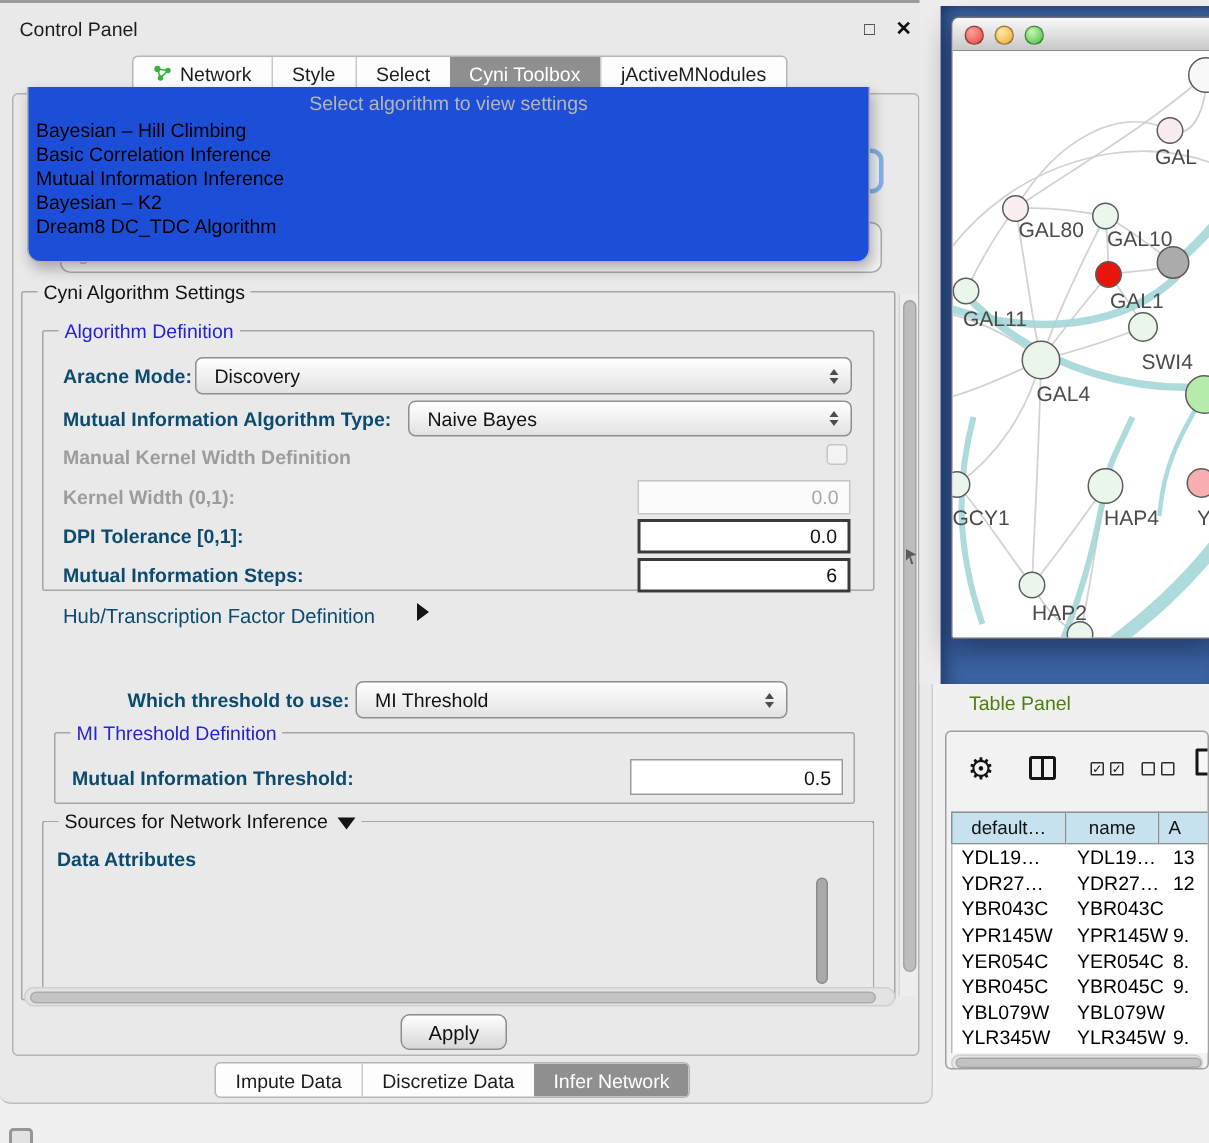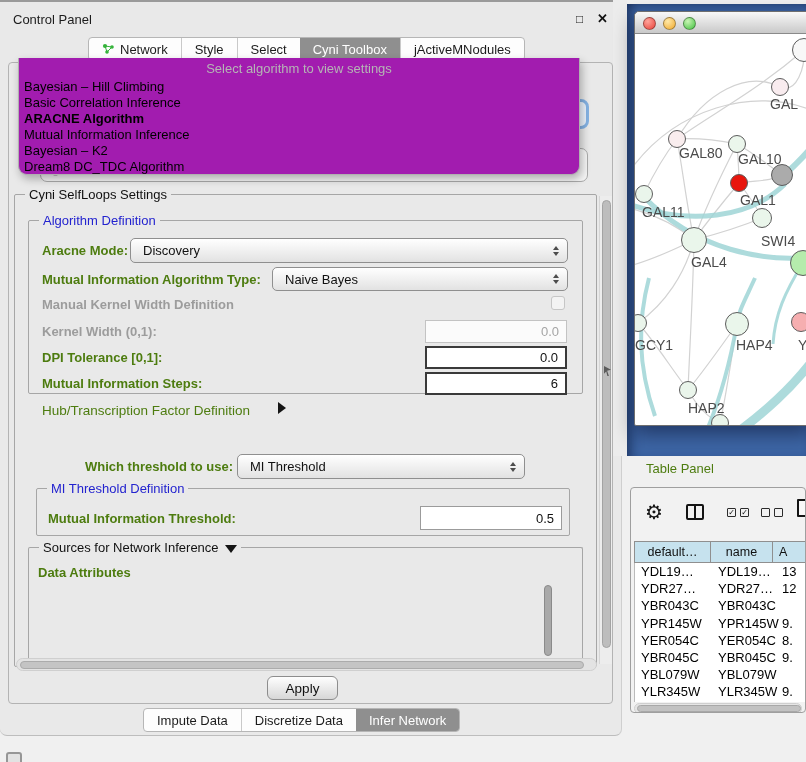--- a/index.html
+++ b/index.html
@@ -24,21 +24,21 @@
               border:1px solid #b6b6b6; border-radius:4px; height:24px;
               font-size:13px; overflow:hidden; }
   .tabstrip .tab { display:flex; align-items:center; gap:5px; padding:0 13px;
                    border-left:1px solid #c9c9c9; color:#1c1c1c; white-space:nowrap; }
   .tabstrip .tab:first-child { border-left:none; }
   .tabstrip .tab.sel { background:#8f8f8f; color:#fff; border-left:none; }
   #top-tabs { left:88px; top:35px; }
   #bottom-tabs { left:143px; top:706px; }
 
   
-  .popup { left:18px; top:56px; width:562px; height:117px; background:#a21caf;
+  .popup { left:18px; top:56px; width:562px; height:117px; background:#1d4ed8;
            border:1px solid #b0b0b0; border-top:none; border-radius:0 0 9px 9px;
            box-shadow:2px 4px 9px rgba(0,0,0,.28); z-index:30; overflow:hidden; }
   .pop-prompt { height:21px; line-height:21px; text-align:center;
                 color:#b5b5b5; font-size:13px; }
   .pop-item { height:16px; line-height:16px; padding-left:5px; font-size:13px; color:#000; }
   .pop-item.bold { font-weight:bold; }
 
   
   .bg-combo { left:40px; top:146px; width:548px; height:34px; background:#f4f4f4;
               border:1px solid #a9a9a9; border-radius:7px; z-index:5; }
@@ -46,21 +46,21 @@
   .combo-frag { left:556px; top:97px; width:33px; height:30px; background:#e9f1fb;
                 border:3px solid #84b1e2; border-radius:8px; z-index:6; }
 
   
   .fs { position:absolute; border:1px solid #a6a6a6; border-radius:2px; }
   .fs > .legend { position:absolute; top:-8px; left:10px; background:#e9e9e9;
                   padding:0 4px; font-size:13px; white-space:nowrap; }
   .legend.blue { color:#2323cf; }
   .legend.green { color:#2ec22e; }
 
-  .lbl { position:absolute; font-size:13px; font-weight:bold; color:#4d7c0f; white-space:nowrap; }
+  .lbl { position:absolute; font-size:13px; font-weight:bold; color:#0c4a6e; white-space:nowrap; }
   .lbl.dis { color:#9c9c9c; }
   .plain { font-weight:normal; font-size:13.5px; }
 
   .combo { position:absolute; background:linear-gradient(#ffffff,#e2e2e2);
            border:1px solid #8f8f8f; border-radius:5px; font-size:13px;
            display:flex; align-items:center; padding:0 24px 0 12px; }
   .stepper { position:absolute; right:8px; top:50%; transform:translateY(-50%);
              display:flex; flex-direction:column; gap:2px; }
   .tri-up { width:0; height:0; border-left:3.5px solid transparent;
             border-right:3.5px solid transparent; border-bottom:4.5px solid #4c4c4c; }
@@ -202,29 +202,28 @@
         <span class="tri-up"></span>
         <span class="tri-dn"></span>
       </span>
   </div>
 
   <div class="abs popup">
     <div class="pop-prompt">Select algorithm to view settings</div>
     <div id="popup-items">
         <div class="pop-item">Bayesian – Hill Climbing</div>
         <div class="pop-item">Basic Correlation Inference</div>
-        <div class="pop-item bold">ARACNE Algorithm</div>
         <div class="pop-item">Mutual Information Inference</div>
         <div class="pop-item">Bayesian – K2</div>
         <div class="pop-item">Dream8 DC_TDC Algorithm</div>
       </div>
   </div>
 
   <div class="fs" style="left:14px;top:192px;width:583px;height:473px;">
-    <span class="legend">Cyni SelfLoops Settings</span>
+    <span class="legend">Cyni Algorithm Settings</span>
   </div>
 
   <div class="fs" style="left:28px;top:218px;width:555px;height:174px;">
     <span class="legend blue">Algorithm Definition</span>
   </div>
   <div class="lbl" style="left:42px;top:241px;">Aracne Mode:</div>
   <div class="combo" style="left:130px;top:236px;width:438px;height:25px;">
     <span>Discovery</span>
     <span class="stepper">
         <span class="tri-up"></span>

